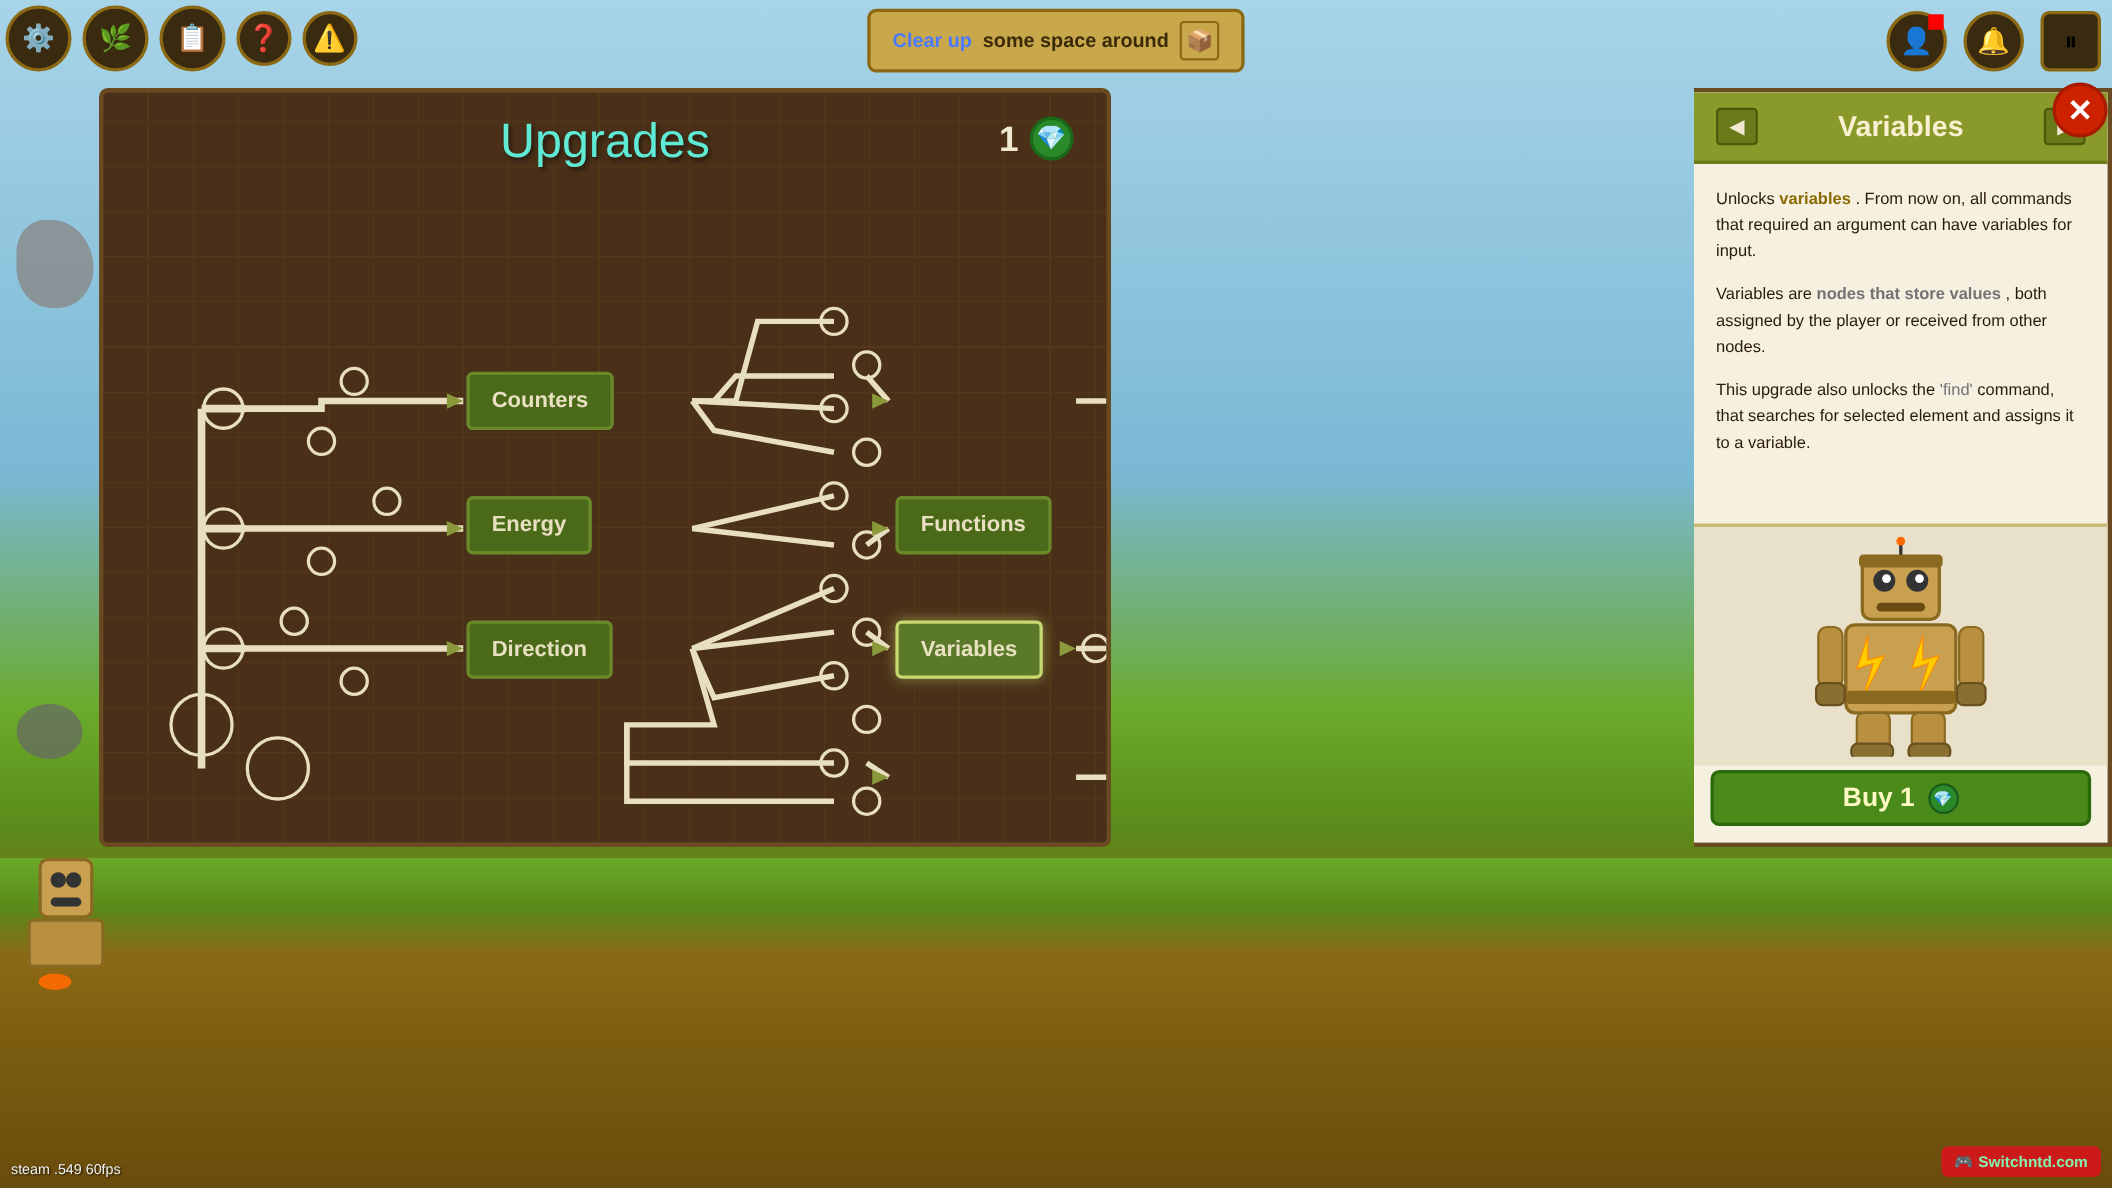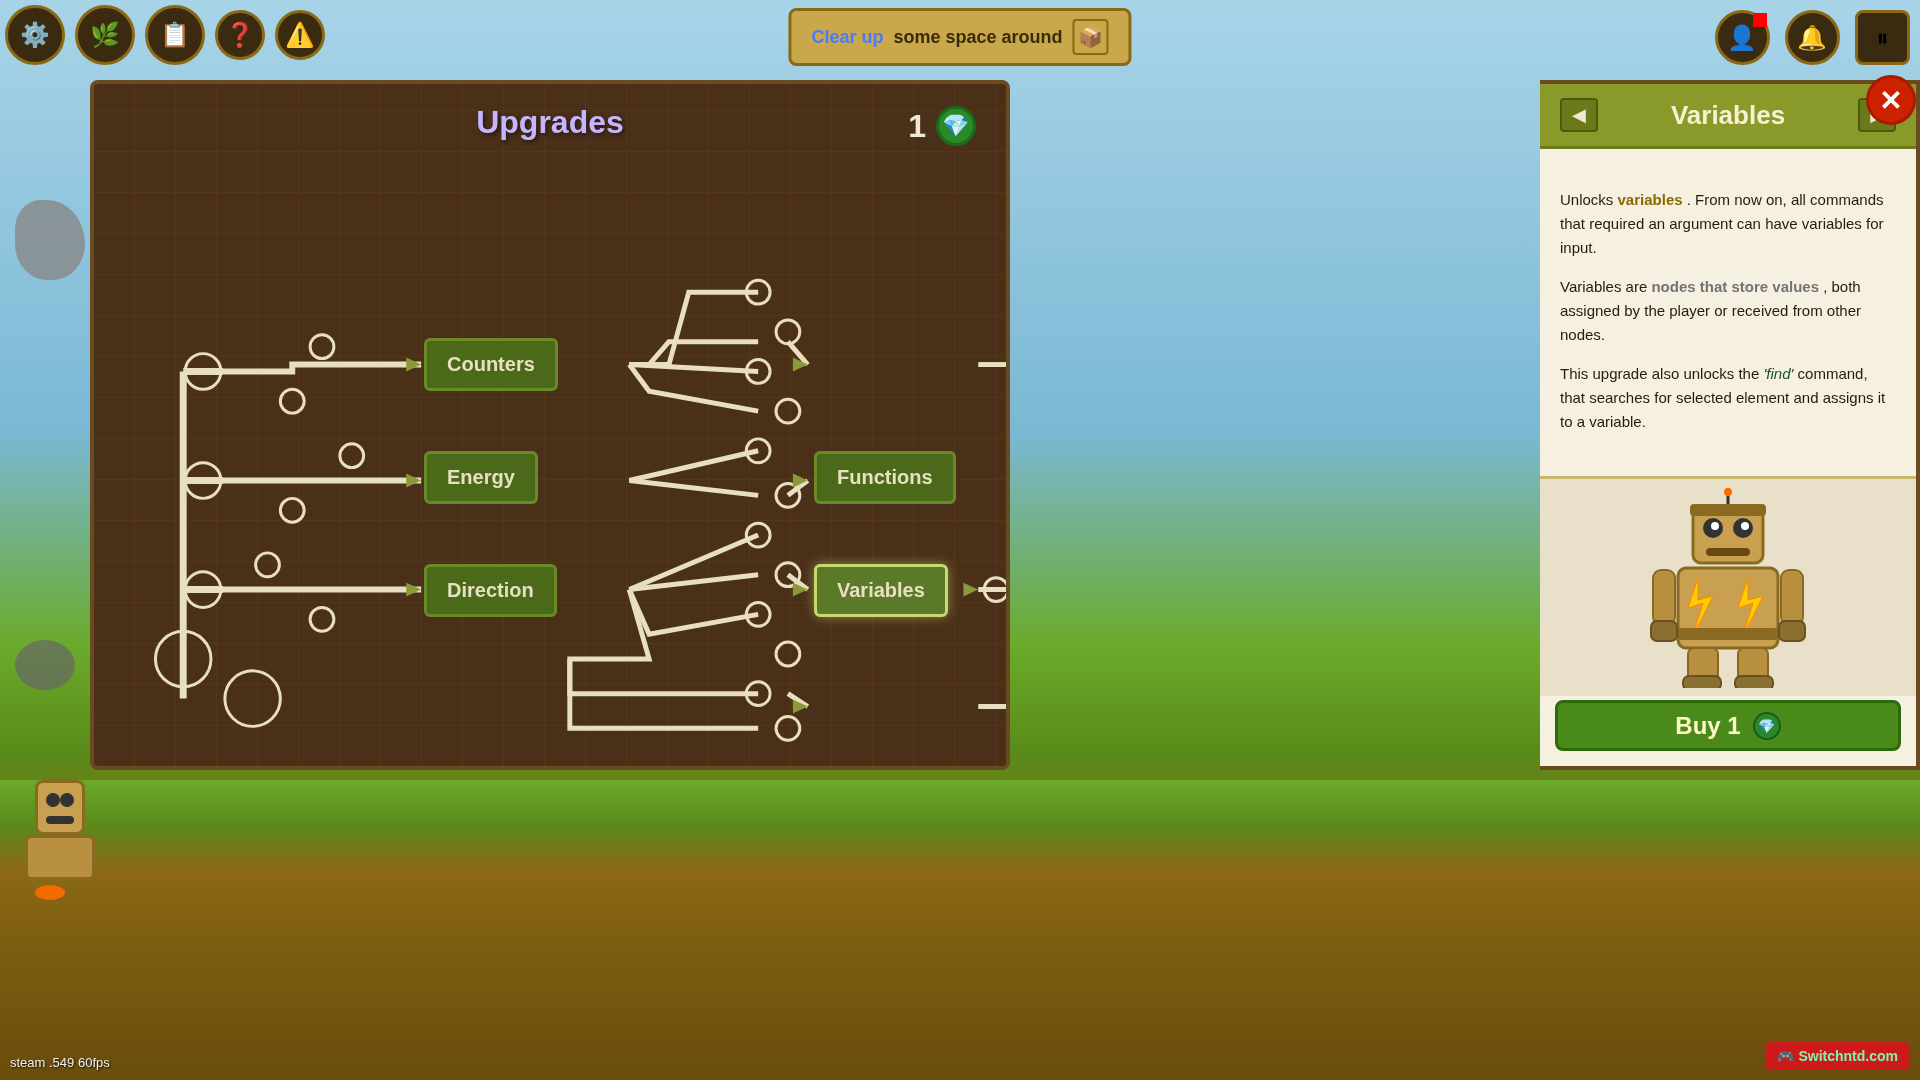--- a/index.html
+++ b/index.html
@@ -113,23 +113,23 @@
       background-image: 
         repeating-linear-gradient(0deg, transparent, transparent 40px, #8b6914 40px, #8b6914 41px),
         repeating-linear-gradient(90deg, transparent, transparent 40px, #8b6914 40px, #8b6914 41px);
     }
 
     .upgrades-title {
       position: absolute;
       top: 20px;
       left: 50%;
       transform: translateX(-50%);
-      font-size: 32px;
-      font-weight: bold;
-      color: #c4b5fd;
+      font-size: 44px;
+      font-weight: normal;
+      color: #5eead4;
       text-shadow: 2px 2px 4px rgba(0,0,0,0.5);
       z-index: 2;
     }
 
     
     .currency-display {
       position: absolute;
       top: 22px;
       right: 30px;
       display: flex;
@@ -247,36 +247,34 @@
       cursor: pointer;
       border-radius: 4px;
     }
 
     
     .var-description {
       padding: 20px;
       font-size: 15px;
       color: #2a1a08;
       line-height: 1.6;
-      margin-top: 19px;
     }
 
     .var-description .highlight-yellow {
       color: #8a6a00;
       font-weight: bold;
     }
 
     .var-description .highlight-green {
       color: #737373;
       font-weight: bold;
     }
 
     .var-description .highlight-find {
-      color: #14532d;
-      font-style: italic;
+      color: #737373;
     }
 
     .var-description p {
       margin-bottom: 15px;
     }
 
     
     .robot-area {
       position: absolute;
       bottom: 70px;

